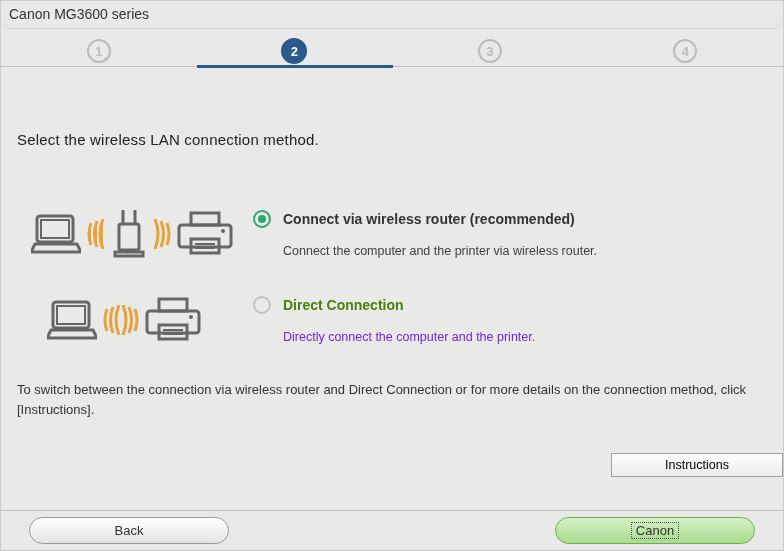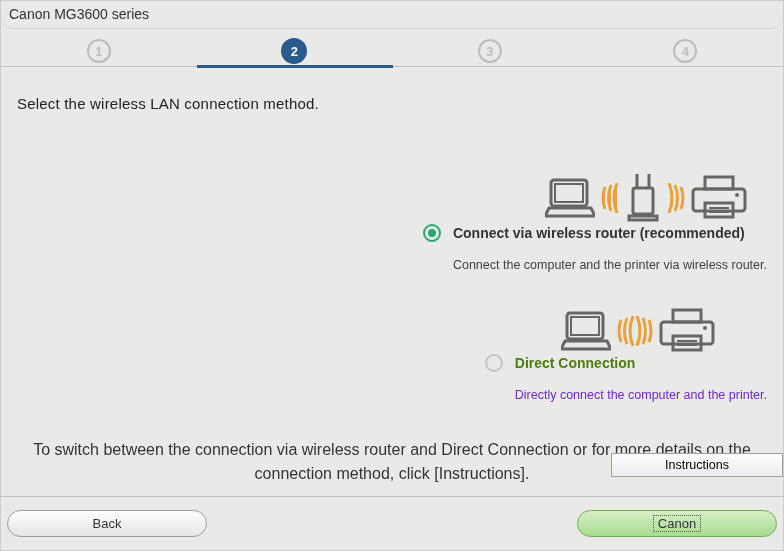--- a/index.html
+++ b/index.html
@@ -82,26 +82,26 @@
   }
   .content {
     padding: 22px 16px 10px 16px;
   }
   .heading {
     font-size: 15px;
     color: #222;
     font-weight: normal;
     letter-spacing: 0.2px;
     margin-bottom: 60px;
+    margin-top: 36px;
   }
   .option-row {
     display: flex;
-    align-items: flex-end;
+    align-items: center;
     margin-bottom: 36px;
-    flex-direction: column;
   }
   .option-illust {
     width: 236px;
     flex-shrink: 0;
     display: flex;
     align-items: center;
     justify-content: flex-start;
     gap: 6px;
     padding-left: 14px;
   }
@@ -138,47 +138,46 @@
   }
   .option-desc {
     font-size: 12.5px;
     color: #404040;
     margin-top: 16px;
     margin-left: 30px;
   }
   .option-row.disabled .option-title { color: #4d7c0f; }
   .option-row.disabled .option-desc { color: #6d28d9; }
   .hint {
-    font-size: 16px;
+    font-size: 13px;
     color: #333;
     line-height: 1.5;
     margin-top: 22px;
-    text-align: center;
   }
   .instructions-btn {
     position: absolute;
     right: 0;
     top: 452px;
     min-width: 172px;
     height: 24px;
     background: linear-gradient(#fdfdfd, #ececec);
     border: 1px solid #a0a0a0;
     font-size: 12.5px;
     cursor: pointer;
   }
   .bottom-bar {
     position: absolute;
     left: 0;
     right: 0;
     bottom: 0;
-    height: 54px;
+    height: 40px;
     border-top: 1px solid #c0c0c0;
     display: flex;
     align-items: center;
-    padding: 0 6px;
+    padding: 0 28px;
     background: #e9e9e7;
   }
   .nav-btn {
     width: 200px;
     height: 27px;
     border-radius: 14px;
     font-size: 13px;
     cursor: pointer;
     border: 1px solid #9a9a9a;
   }

